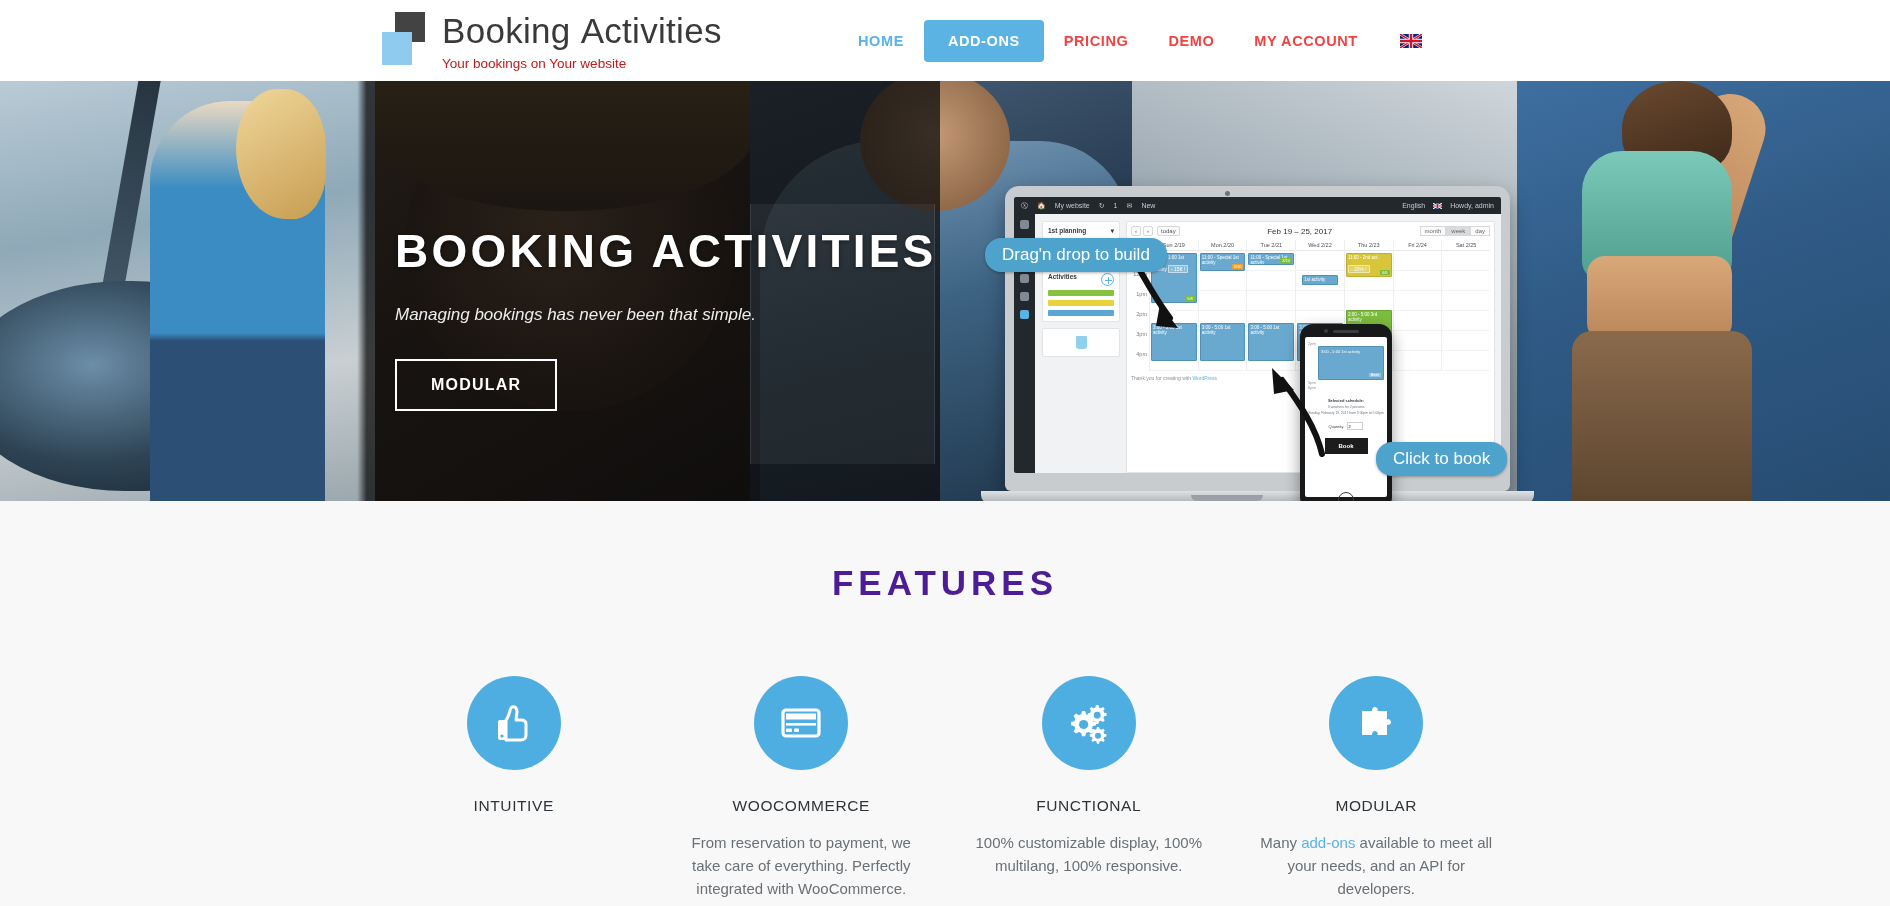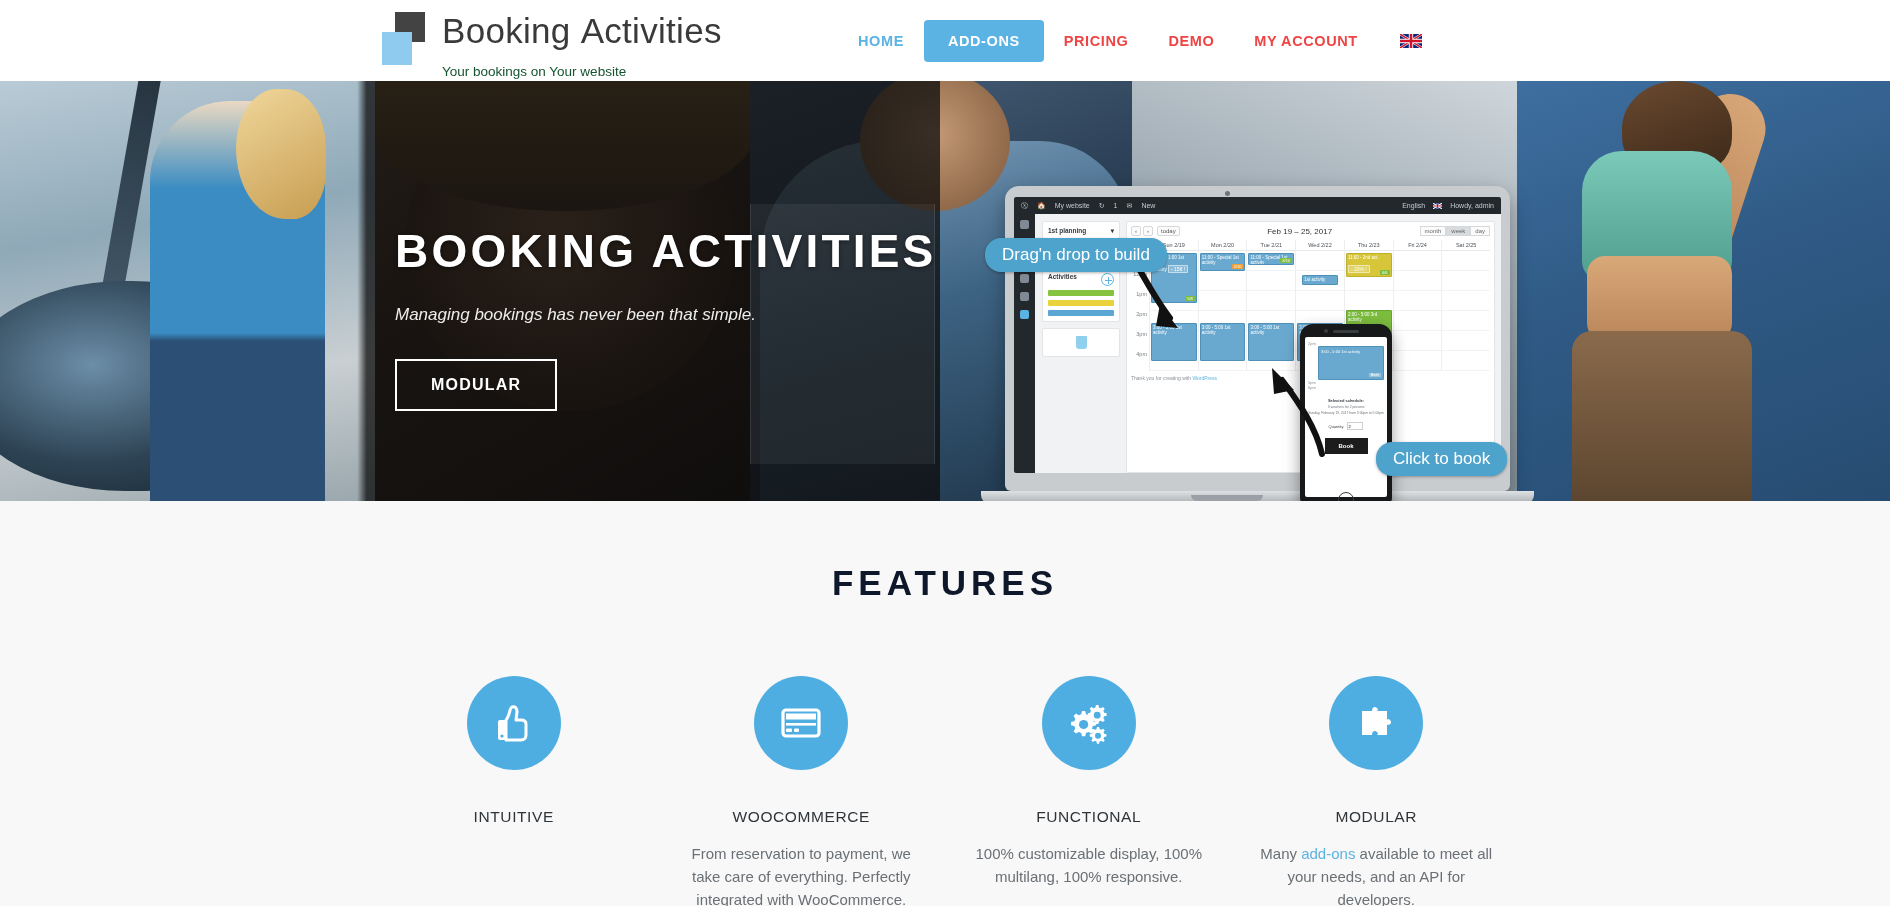--- a/index.html
+++ b/index.html
@@ -51,22 +51,22 @@
     font-size: 35px;
     line-height: 38px;
     color: #3a3a3a;
     font-weight: 300;
     letter-spacing: 0.3px;
     white-space: nowrap;
   }
   .brand-title b { font-weight: 400; }
   .brand-tagline {
     font-size: 13.5px;
-    color: #14532d;
-    margin-top: 14px;
+    color: #b91c1c;
+    margin-top: 6px;
     white-space: nowrap;
   }
 
   .nav {
     position: absolute;
     left: 838px;
     top: 20px;
     display: flex;
     align-items: center;
     gap: 0px;
@@ -393,21 +393,21 @@
   
   .features {
     background: #f8f8f8;
     padding-top: 62px;
     height: 405px;
   }
   .features-title {
     text-align: center;
     font-size: 35px;
     font-weight: 700;
-    color: #0f172a;
+    color: #4c1d95;
     letter-spacing: 5px;
   }
   .feature-row {
     display: flex;
     justify-content: center;
     margin-top: 73px;
     padding: 0 370px;
   }
   .feature {
     flex: 1;
@@ -415,21 +415,21 @@
     padding: 0 18px;
   }
   .feature-icon {
     width: 94px; height: 94px;
     border-radius: 50%;
     background: #4eaee2;
     margin: 0 auto;
     display: flex; align-items: center; justify-content: center;
   }
   .feature-name {
-    margin-top: 38px;
+    margin-top: 27px;
     font-size: 15.5px;
     color: #2f3439;
     letter-spacing: .6px;
   }
   .feature-desc {
     margin-top: 16px;
     font-size: 15px;
     line-height: 23px;
     color: #6a7075;
   }

